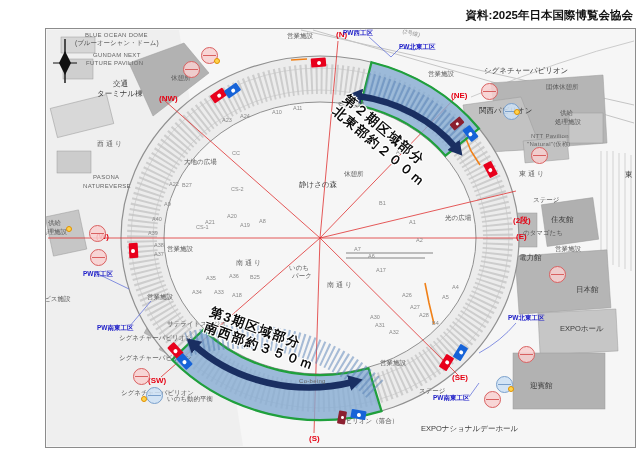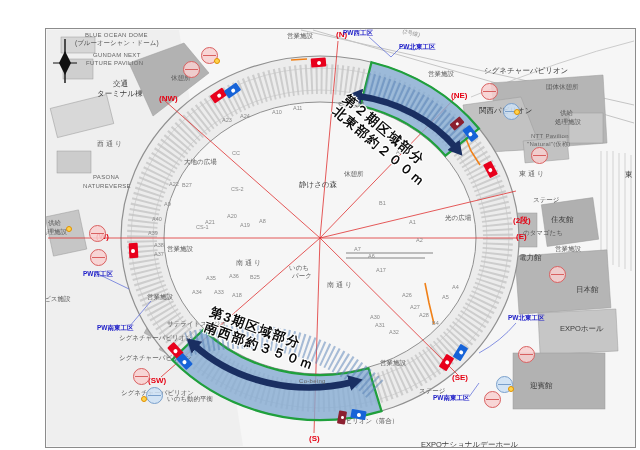--- a/index.html
+++ b/index.html
@@ -40,20 +40,21 @@
         line-height:1.25;transform-origin:left top;white-space:nowrap;
         text-shadow:-1px -1px 0 #fff,1px -1px 0 #fff,-1px 1px 0 #fff,1px 1px 0 #fff,0 0 3px #fff;}
   #anno-ne{left:349px;top:90px;transform:rotate(40deg);}
   #anno-sw{left:212px;top:303px;transform:rotate(20deg);}
 </style>
 </head>
 <body>
 
 <div id="page">
 
+  <div id="hdr-src">資料:2025年日本国際博覧会協会</div>
 
   <div id="map">
     <svg width="589" height="418" viewBox="45 28 589 418">
       <defs>
         <marker id="ah" viewBox="0 0 14 16" markerWidth="14" markerHeight="16" refX="4" refY="8" orient="auto-start-reverse" markerUnits="userSpaceOnUse">
           <path d="M0,0 L14,8 L0,16 Z" fill="#1a2f62"></path>
         </marker>
       </defs>
 
       <g>
@@ -208,21 +209,21 @@
         <div class="lbl en" style="left: 530px; top: 132px;">NTT Pavilion</div>
         <div class="lbl en" style="left: 526px; top: 140px;">"Natural"(仮称)</div>
         <div class="lbl road" style="left: 518px; top: 169px;">東通り</div>
         <div class="lbl fac6" style="left: 532px; top: 196px;">ステージ</div>
         <div class="lbl fac" style="left: 550px; top: 215px;">住友館</div>
         <div class="lbl fac" style="left: 518px; top: 218px; margin-top: 35px;">電力館</div>
         <div class="lbl fac6" style="left: 522px; top: 229px;">のタマゴたち</div>
         <div class="lbl fac" style="left: 552px; top: 285px; margin-left: 23px;">日本館</div>
         <div class="lbl fac" style="left: 519px; top: 324px; padding-left: 40px;">EXPOホール</div>
         <div class="lbl fac" style="left: 529px; top: 381px;">迎賓館</div>
-        <div class="lbl fac" style="left: 420px; top: 440px;">EXPOナショナルデーホール</div>
+        <div class="lbl fac" style="left: 420px; top: 424px;">EXPOナショナルデーホール</div>
         <div class="lbl fac" style="left: 298px; top: 180px;">静けさの森</div>
         <div class="lbl fac6" style="left: 288px; top: 264px;">いのち</div>
         <div class="lbl fac6" style="left: 291px; top: 272px;">パーク</div>
         <div class="lbl road" style="left: 235px; top: 258px;">南通り</div>
         <div class="lbl road" style="left: 326px; top: 280px;">南通り</div>
         <div class="lbl fac6" style="left: 444px; top: 214px;">光の広場</div>
         <div class="lbl fac" style="left: 624px; top: 170px;">東</div>
         <div class="lbl blk" style="left: 402px; top: 28px; transform: rotate(12deg);">(2号線)</div>
         <div class="lbl fac6" style="left: 337px; top: 101px;">空の広場</div>
         <div class="lbl fac6" style="left: 166px; top: 320px;">サテライトスタジオ</div>

